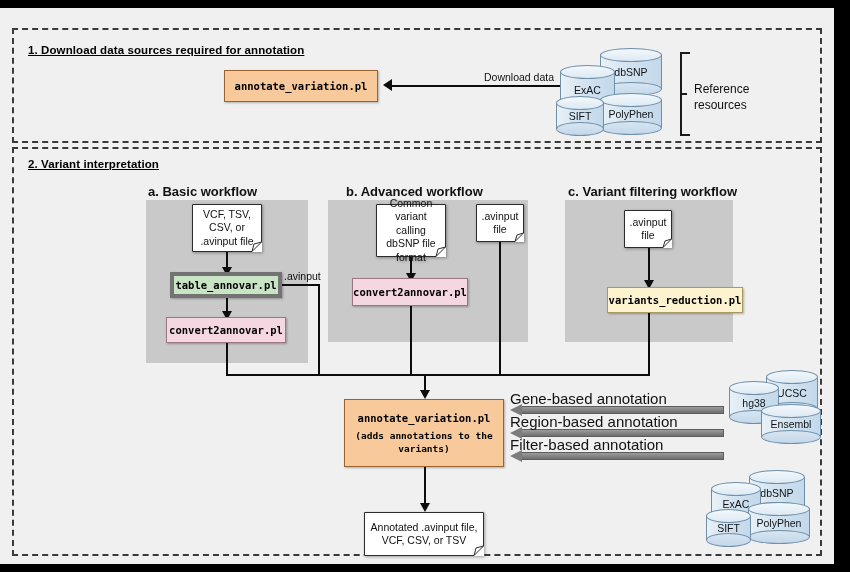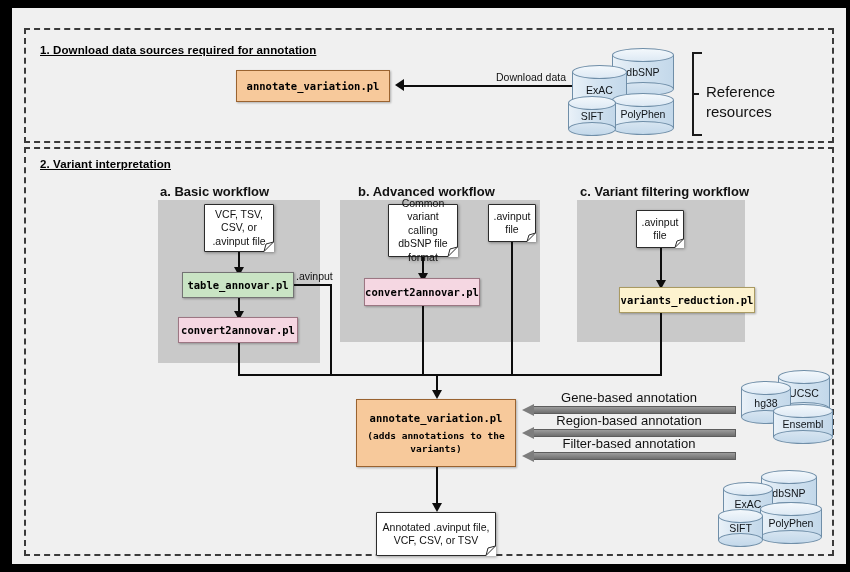--- a/index.html
+++ b/index.html
@@ -1,21 +1,21 @@
 <!DOCTYPE html>
 <html><head>
 <meta charset="utf-8">
 <style>
   html,body{margin:0;padding:0;background:#000;}
   body{font-family:"Liberation Sans",sans-serif;}
   #root{
     position:relative;width:850px;height:572px;background:#000;overflow:hidden;
   }
   #frame{
-    position:absolute;left:12px;top:8px;width:834px;height:556px;
+    position:absolute;left:0;top:8px;width:834px;height:556px;
     background:#f0f0f0;
   }
   .section{
     position:absolute;border:2px dashed #3a3a3a;background:#f0f0f0;
     box-sizing:border-box;
   }
   #sec1{left:12px;top:20px;width:810px;height:115px;}
   #sec2{left:12px;top:139px;width:810px;height:409px;}
   .sec-title{
     position:absolute;font-size:11.5px;font-weight:bold;color:#000;
@@ -30,21 +30,21 @@
   
   .proc{
     position:absolute;box-sizing:border-box;
     font-family:"DejaVu Sans Mono","Liberation Mono",monospace;
     font-weight:bold;font-size:10.5px;color:#000;
     display:flex;align-items:center;justify-content:center;text-align:center;
     box-shadow:1px 1px 2px rgba(0,0,0,.28);
     line-height:1.35;
   }
   .proc.orange{background:#f7c99b;border:1px solid #9a6330;}
-  .proc.green {background:#c9e4c4;border:1px solid #737373;}
+  .proc.green {background:#c9e4c4;border:4px solid #737373;}
   .proc.pink  {background:#f5d7e2;border:1px solid #9c7683;}
   .proc.cream {background:#fdf3cf;border:1px solid #a99a62;margin-left:27px;}
   .proc .sub{font-size:9.5px;font-weight:bold;display:block;margin-top:5px;}
   
   .note{
     position:absolute;background:#ffffff;
     font-size:10.5px;color:#111;line-height:1.28;text-align:center;
     display:flex;align-items:center;justify-content:center;
     box-sizing:border-box;
     filter:drop-shadow(1px 1px 1.5px rgba(0,0,0,.35));
@@ -74,22 +74,22 @@
     position:absolute;right:0;top:2px;height:8px;
     background:linear-gradient(#9c9c9c,#6e6e6e);
     border:1px solid #5d5d5d;box-sizing:border-box;
   }
   .barrow .head{
     position:absolute;left:0;top:0;width:0;height:0;
     border-top:6px solid transparent;border-bottom:6px solid transparent;
     border-right:12px solid #7d7d7d;
   }
   .barrow .lab{
-    position:absolute;left:0;right:0;top:-14px;text-align:center;
-    font-size:13px;color:#111;
+    position:absolute;left:0;right:0;top:-14px;
+    font-size:15px;color:#111;
   }
   
   .cyl{position:absolute;}
   .cyl .body{
     position:absolute;left:0;right:0;top:7px;bottom:7px;
     background:linear-gradient(90deg,#e9f1f8 0%,#d3e3f0 45%,#c3d8ea 100%);
     border-left:1px solid #6f8ea8;border-right:1px solid #6f8ea8;
   }
   .cyl .top{
     position:absolute;left:0;right:0;top:0;height:14px;border-radius:50%;
@@ -106,21 +106,21 @@
     display:flex;align-items:center;justify-content:center;
     font-size:10.5px;color:#101418;z-index:3;text-align:center;
   }
   
   .bracket{position:absolute;}
   .bracket .v{position:absolute;left:0;top:0;bottom:0;width:2.2px;background:#1a1a1a;}
   .bracket .t{position:absolute;left:0;top:0;height:2.2px;width:10px;background:#1a1a1a;}
   .bracket .b{position:absolute;left:0;bottom:0;height:2.2px;width:10px;background:#1a1a1a;}
   .bracket .m{position:absolute;left:0;top:50%;height:2.2px;width:7px;background:#1a1a1a;margin-top:-1px;}
   .bracket-label{
-    position:absolute;font-size:15px;color:#111;line-height:1.3;text-align:left;
+    position:absolute;font-size:12px;color:#111;line-height:1.3;text-align:left;
   }
 </style>
 </head>
 <body>
 
 <div id="root">
   <div id="frame">
 
     <div class="section" id="sec1"></div>
     <div class="sec-title" style="left:28px;top:36px;">1. Download data sources required for annotation</div>

